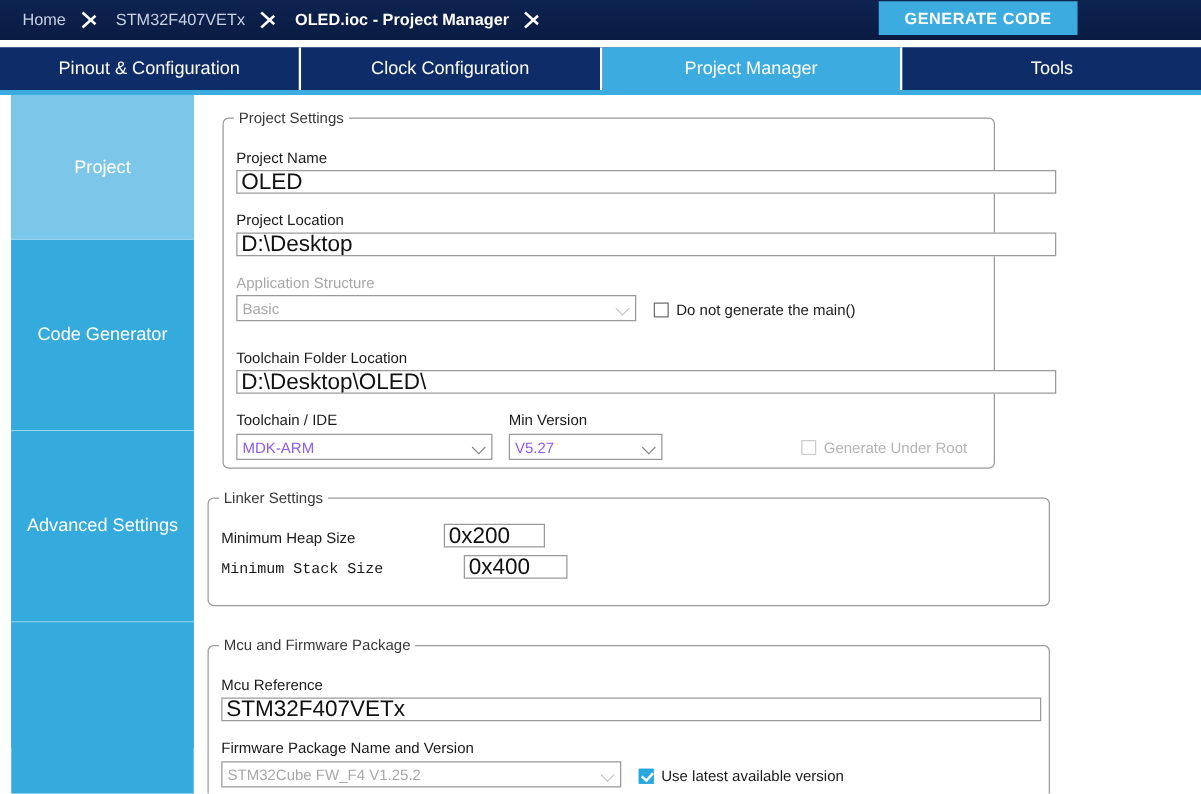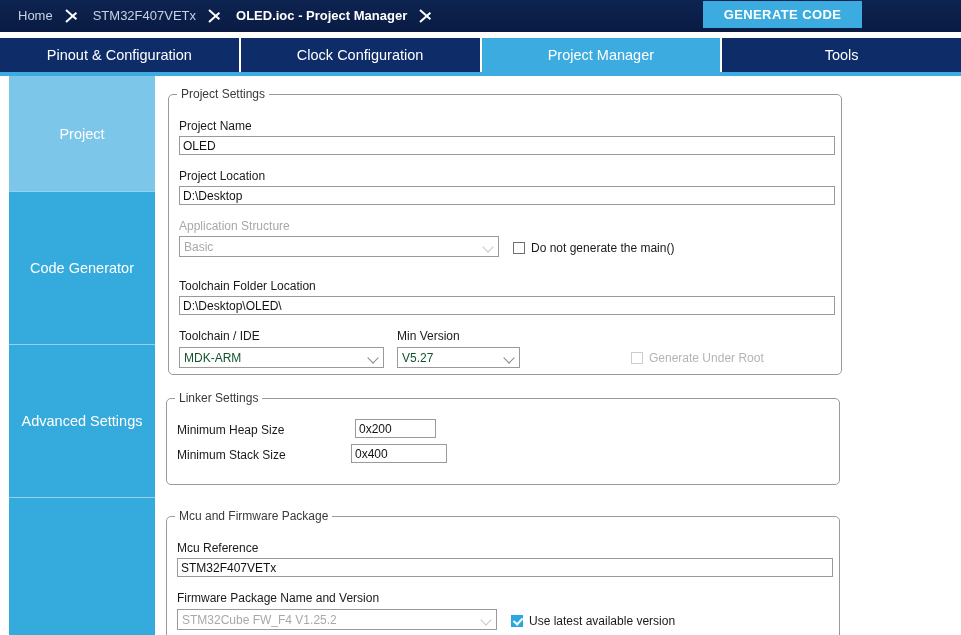--- a/index.html
+++ b/index.html
@@ -172,39 +172,39 @@
     background: #ffffff;
     box-sizing: border-box;
   }
   fieldset.group > legend {
     margin-left: 8px;
     padding: 0 4px;
     font-size: 12px;
     color: #3a3a3a;
   }
 
-  .grp-project   { left: 4px;  top: 11px;  width: 674px; height: 288px; }
+  .grp-project   { left: 14px;  top: 11px;  width: 618px; height: 288px; }
   .grp-linker    { left: 2px;  top: 315px; width: 674px; height: 94px;  }
   .grp-mcu       { left: 2px;  top: 433px; width: 674px; height: 135px; }
 
   .fld-label {
     position: absolute;
     font-size: 12px;
     color: #1a1a1a;
     white-space: nowrap;
   }
   .fld-label.disabled { color: #a8a8a8; }
 
   input.textbox {
     position: absolute;
     box-sizing: border-box;
     border: 1px solid #9a9a9a;
     background: #ffffff;
     font-family: "Liberation Sans", sans-serif;
-    font-size: 12px;
+    font-size: 18px;
     color: #111111;
     padding: 0 3px;
     height: 19px;
     outline: none;
   }
   input.textbox:disabled {
     color: #a8a8a8;
     background: #ffffff;
   }
 
@@ -216,21 +216,21 @@
     height: 21px;
     display: flex;
     align-items: center;
     cursor: pointer;
     overflow: hidden;
   }
   .combo .combo-text {
     flex: 1 1 auto;
     padding-left: 4px;
     font-size: 12px;
-    color: #14532d;
+    color: #8b5cf6;
     white-space: nowrap;
     overflow: hidden;
   }
   .combo.disabled { cursor: default; }
   .combo.disabled .combo-text { color: #a8a8a8; }
   .combo .caret {
     flex: 0 0 auto;
     width: 18px;
     height: 21px;
     position: relative;
@@ -359,22 +359,22 @@
         <span class="check-label disabled">Generate Under Root</span>
       </div>
     </fieldset>
 
     <fieldset class="group grp-linker">
       <legend>Linker Settings</legend>
 
       <div class="fld-label" style="left:10px; top:18px;">Minimum Heap Size</div>
       <input class="textbox" style="left: 188px; top: 14px; width: 81px;" value="0x200">
 
-      <div class="fld-label" style="left:10px; top:43px;">Minimum Stack Size</div>
-      <input class="textbox" style="left: 184px; top: 39px; width: 96px;" value="0x400">
+      <div class="fld-label" style="left:10px; top:43px;font-family:Liberation Mono, monospace;">Minimum Stack Size</div>
+      <input class="textbox" style="left: 204px; top: 39px; width: 83px;" value="0x400">
     </fieldset>
 
     <fieldset class="group grp-mcu">
       <legend>Mcu and Firmware Package</legend>
 
       <div class="fld-label" style="left:10px; top:18px;">Mcu Reference</div>
       <input class="textbox" style="left: 10px; top: 35px; width: 656px;" value="STM32F407VETx">
 
       <div class="fld-label" style="left:10px; top:68px;">Firmware Package Name and Version</div>
       <div class="combo disabled" style="left:10px; top:86px; width:320px;">

